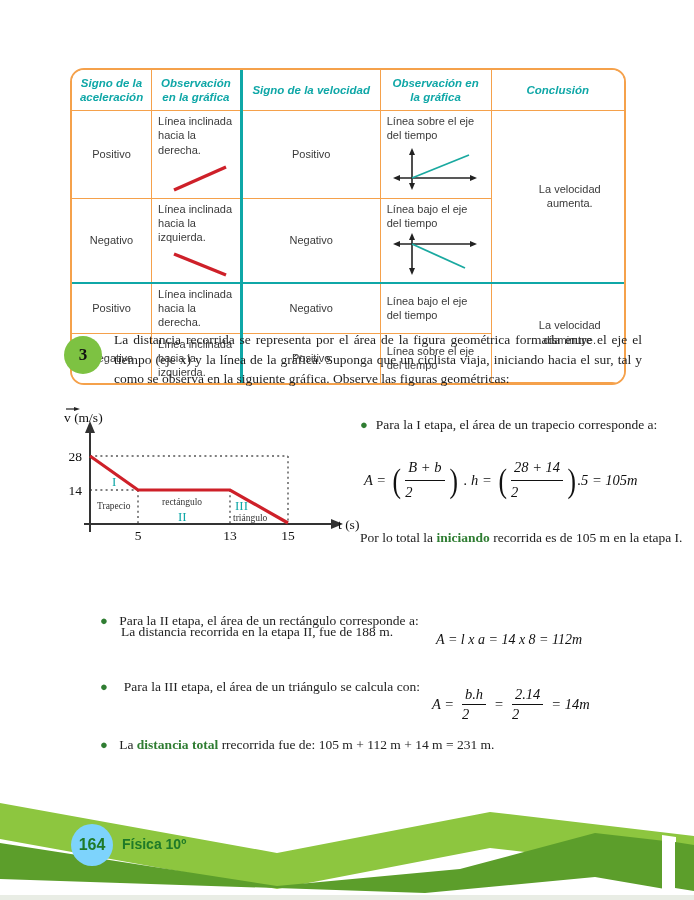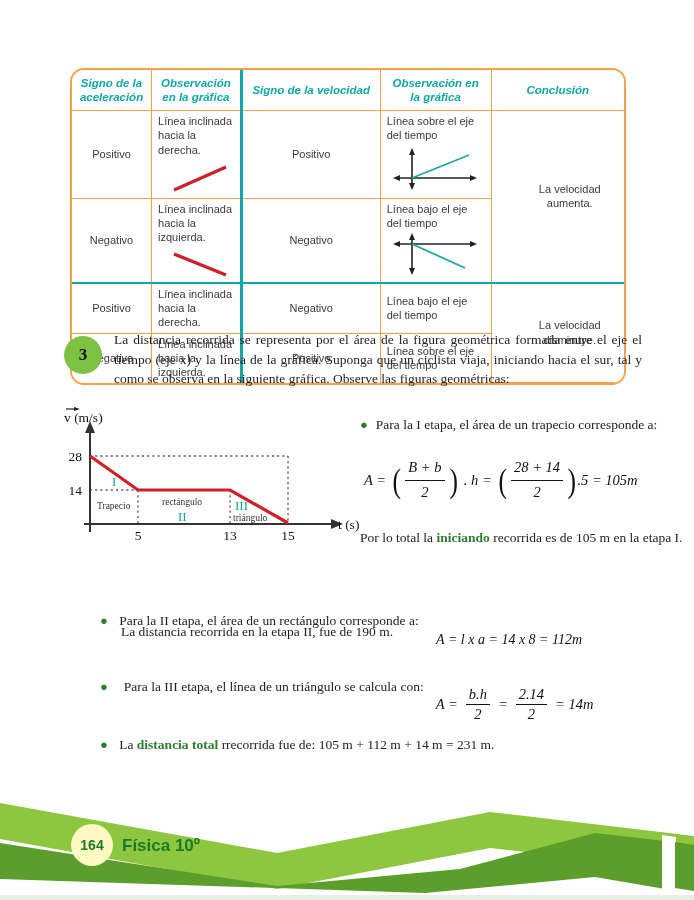--- a/index.html
+++ b/index.html
@@ -47,44 +47,44 @@
   
   .graphbox{position:absolute;left:50px;top:406px;}
 
   
   .rcol{position:absolute;left:360px;top:415px;width:328px;font-size:13.5px;line-height:1.5;}
   .bullet-line{display:flex;}
   .bdot{color:var(--green);font-size:13px;margin-right:8px;line-height:1.5;}
   .btext{text-align:justify;}
   .formula{font-style:italic;font-size:14.5px;color:#111;display:flex;align-items:center;margin-top:36px;}
   .formula .gap{width:5px;}
-  .frac{display:inline-block;text-align:center;vertical-align:middle;padding:0 3px;}
+  .frac{display:inline-block;vertical-align:middle;padding:0 3px;}
   .frac .num{display:block;padding:0 3px 1px;border-bottom:1.2px solid #111;}
   .frac .den{display:block;padding-top:1px;}
   .bigparen{font-size:34px;font-weight:400;font-style:normal;line-height:0;transform:scaleX(.75);}
   .f1{margin:22px 0 0 4px;}
   .result{margin-top:24px;text-align:justify;}
   .greenword{color:var(--green);font-weight:bold;}
 
   
   .stage2{position:absolute;left:100px;top:596px;width:572px;font-size:13.5px;}
   .stage2 .formula{display:inline-flex;margin-left:14px;vertical-align:middle;}
   .stage2-result{position:absolute;left:121px;top:624px;font-size:13.5px;}
   .stage3{position:absolute;left:100px;top:650px;width:580px;font-size:13.5px;display:flex;align-items:center;}
   .stage3 .formula{margin-left:12px;}
   .stage3-result{position:absolute;left:121px;top:701px;font-size:13.5px;}
   .totalline{position:absolute;left:100px;top:735px;width:580px;font-size:13.5px;}
 
   
   .footer-svg{position:absolute;left:0;top:785px;}
   .pagecircle{position:absolute;left:71px;top:824px;width:42px;height:42px;border-radius:50%;
-              background:#fef9c3;display:flex;align-items:center;justify-content:center;
-              font-family:"Liberation Sans",sans-serif;font-weight:bold;font-size:14px;color:var(--ftext);}
+              background:#7dd3fc;display:flex;align-items:center;justify-content:center;
+              font-family:"Liberation Sans",sans-serif;font-weight:bold;font-size:16px;color:var(--ftext);}
   .booktitle{position:absolute;left:122px;top:836px;font-family:"Liberation Sans",sans-serif;
-             font-weight:bold;font-size:17px;color:var(--ftext);}
+             font-weight:bold;font-size:14px;color:var(--ftext);}
   .graystrip{position:absolute;left:0;bottom:0;width:694px;height:5px;background:#E9EDE5;}
 </style>
 </head>
 <body>
 
 <div class="page">
 
   <div class="tblwrap">
     <table class="sigtable">
       <colgroup>
@@ -239,25 +239,25 @@
     <div class="result">
       <span>Por lo total la </span><span class="greenword">iniciando</span><span> recorrida es de 105 m en la etapa I.</span>
     </div>
   </div>
 
   <div class="stage2">
     <span class="bdot">●</span>
     <span>Para la II etapa, el área de un rectángulo corresponde a:</span>
     <span class="formula" style="font-size:14px">A = l x a = 14 x 8 = 112m</span>
   </div>
-  <div class="stage2-result">La distancia recorrida en la etapa II, fue de 190 m.</div>
+  <div class="stage2-result">La distancia recorrida en la etapa II, fue de 188 m.</div>
 
   <div class="stage3">
     <span class="bdot">●</span>
-    <span style="margin-left:8px">Para la III etapa, el línea de un triángulo se calcula con:</span>
+    <span style="margin-left:8px">Para la III etapa, el área de un triángulo se calcula con:</span>
     <span class="formula">
       <span>A =</span>
         <span class="gap"></span>
       <span class="frac">
         <span class="num">b.h</span>
         <span class="den">2</span>
       </span>
         <span class="gap"></span>
       <span>=</span>
         <span class="gap"></span>

